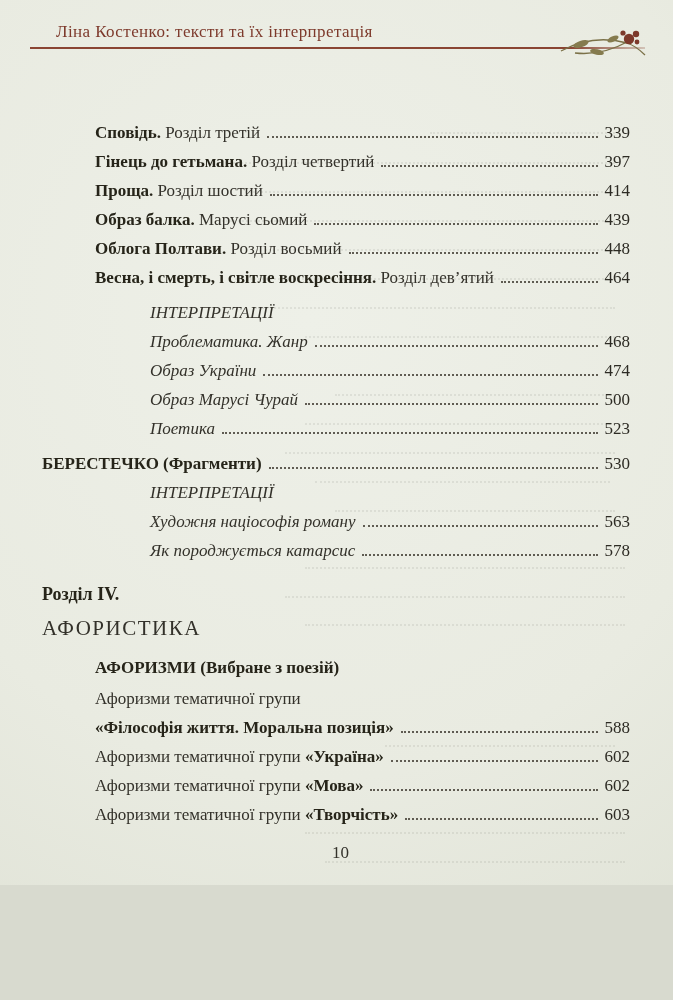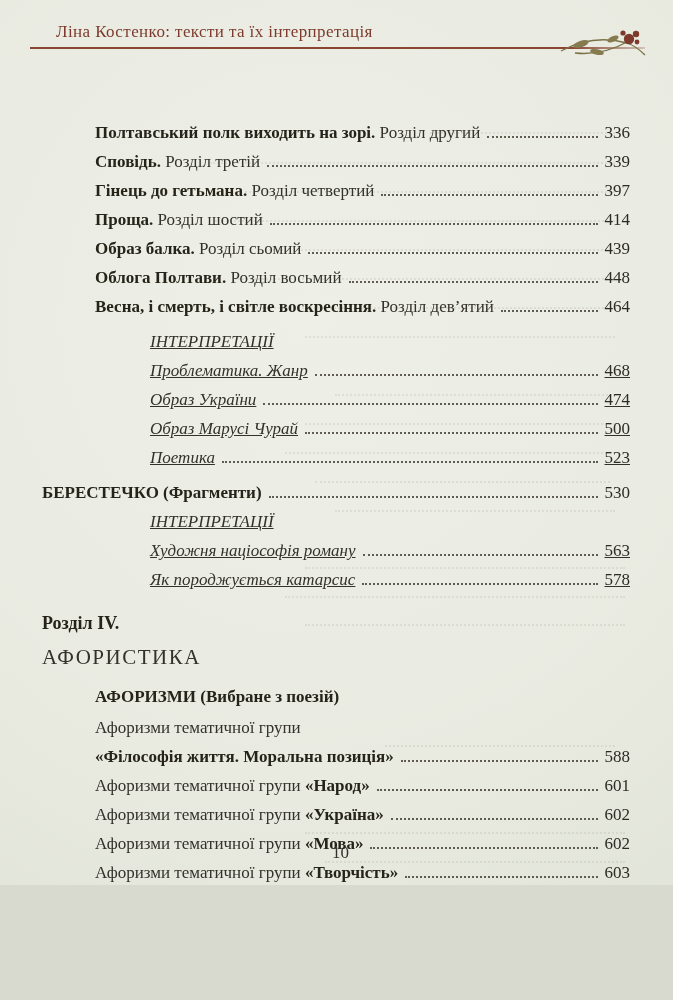--- a/index.html
+++ b/index.html
@@ -24,21 +24,21 @@
   }
   .hdr-rule svg { position:absolute; right:-4px; top:-22px; }
 
   
   .toc { position:absolute; top:118px; left:42px; right:43px; }
   .row {
     display:flex; align-items:baseline;
     font-size:17px; line-height:29px; color:#33312a;
   }
   .row.indent-1 { padding-left:53px; }
-  .row.indent-2 { padding-left:108px;text-decoration:underline; }
+  .row.indent-2 { padding-left:108px; }
   .row.heading  { font-size:18px; line-height:30px; }
   .row.large    { font-size:21px; line-height:34px; letter-spacing:1.5px; }
   .row .bold    { font-weight:bold; color:#262419; }
   .row .italic  { font-style:italic; }
   .row .title   { white-space:nowrap; }
   .leader {
     flex:1 1 auto; min-width:14px; margin:0 5px 0 7px;
     border-bottom:2px dotted rgba(70,66,56,.85);
   }
   .pagenum { margin-left:2px; color:#2d2b24; }
@@ -79,41 +79,36 @@
           <circle cx="79" cy="9" r="3.2"></circle>
           <circle cx="66" cy="8" r="2.6"></circle>
           <circle cx="80" cy="17" r="2.4"></circle>
         </g>
       </svg>
     </div>
   </div>
 
   <main class="toc" id="toc">
       <div class="row indent-1">
-        <span class="title"><span class="bold">Полтавський полк виходить на зорі.</span><span class="normal"> Розділ другий</span></span>
-        <span class="leader"></span>
-        <span class="pagenum">336</span>
-      </div>
-      <div class="row indent-1">
         <span class="title"><span class="bold">Сповідь.</span><span class="normal"> Розділ третій</span></span>
         <span class="leader"></span>
         <span class="pagenum">339</span>
       </div>
       <div class="row indent-1">
         <span class="title"><span class="bold">Гінець до гетьмана.</span><span class="normal"> Розділ четвертий</span></span>
         <span class="leader"></span>
         <span class="pagenum">397</span>
       </div>
       <div class="row indent-1">
         <span class="title"><span class="bold">Проща.</span><span class="normal"> Розділ шостий</span></span>
         <span class="leader"></span>
         <span class="pagenum">414</span>
       </div>
       <div class="row indent-1">
-        <span class="title"><span class="bold">Образ балка.</span><span class="normal"> Розділ сьомий</span></span>
+        <span class="title"><span class="bold">Образ балка.</span><span class="normal"> Марусі сьомий</span></span>
         <span class="leader"></span>
         <span class="pagenum">439</span>
       </div>
       <div class="row indent-1">
         <span class="title"><span class="bold">Облога Полтави.</span><span class="normal"> Розділ восьмий</span></span>
         <span class="leader"></span>
         <span class="pagenum">448</span>
       </div>
       <div class="row indent-1">
         <span class="title"><span class="bold">Весна, і смерть, і світле воскресіння.</span><span class="normal"> Розділ дев’ятий</span></span>
@@ -170,25 +165,20 @@
       <div class="row indent-1" style="margin-top: 8px;">
         <span class="title"><span class="bold">АФОРИЗМИ (Вибране з поезій)</span></span>
       </div>
       <div class="row indent-1" style="margin-top: 2px;">
         <span class="title"><span class="normal">Афоризми тематичної групи</span></span>
       </div>
       <div class="row indent-1">
         <span class="title"><span class="bold">«Філософія життя. Моральна позиція»</span></span>
         <span class="leader"></span>
         <span class="pagenum">588</span>
-      </div>
-      <div class="row indent-1">
-        <span class="title"><span class="normal">Афоризми тематичної групи </span><span class="bold">«Народ»</span></span>
-        <span class="leader"></span>
-        <span class="pagenum">601</span>
       </div>
       <div class="row indent-1">
         <span class="title"><span class="normal">Афоризми тематичної групи </span><span class="bold">«Україна»</span></span>
         <span class="leader"></span>
         <span class="pagenum">602</span>
       </div>
       <div class="row indent-1">
         <span class="title"><span class="normal">Афоризми тематичної групи </span><span class="bold">«Мова»</span></span>
         <span class="leader"></span>
         <span class="pagenum">602</span>

